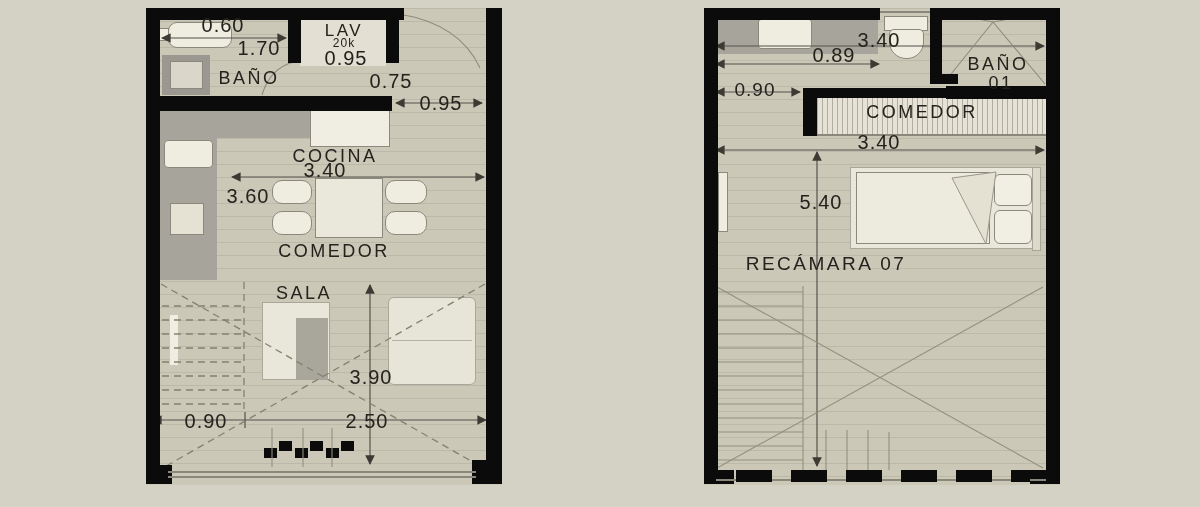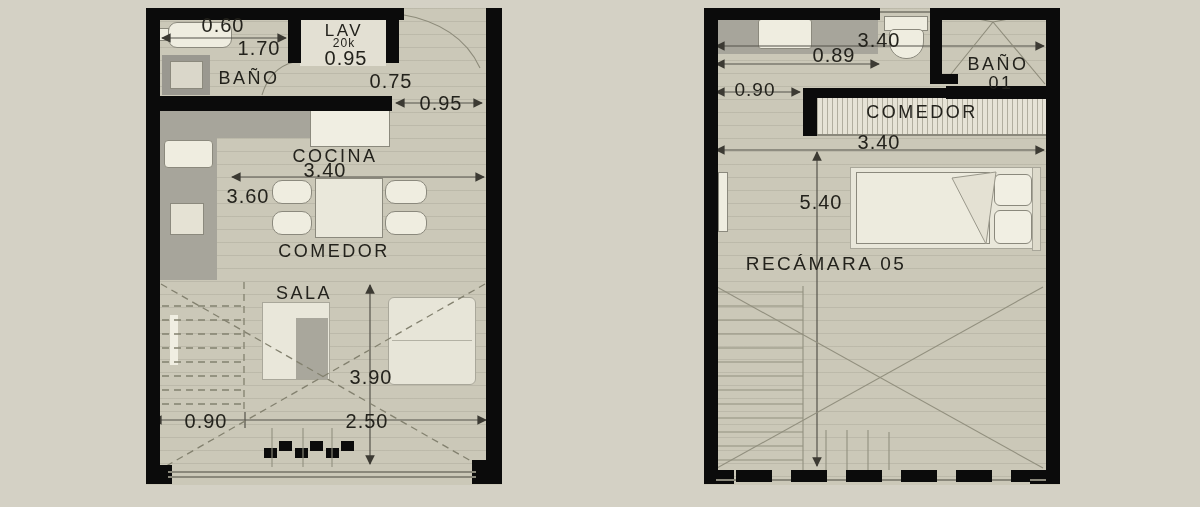--- a/index.html
+++ b/index.html
@@ -205,15 +205,15 @@
   <div class="lbl" style="left:367px;top:421px;">2.50</div>
 
   <div class="lbl" style="left:879px;top:40px;">3.40</div>
   <div class="lbl" style="left:834px;top:55px;">0.89</div>
   <div class="lbl room" style="left:998px;top:64px;">BAÑO</div>
   <div class="lbl room" style="left:1001px;top:83px;">01</div>
   <div class="lbl" style="left:755px;top:89px;font-size:19px;">0.90</div>
   <div class="lbl room" style="left:922px;top:112px;">COMEDOR</div>
   <div class="lbl" style="left:879px;top:142px;">3.40</div>
   <div class="lbl" style="left:821px;top:202px;">5.40</div>
-  <div class="lbl room" style="left:826px;top:263px;font-size:19px;">RECÁMARA 05</div>
+  <div class="lbl room" style="left:826px;top:263px;font-size:19px;">RECÁMARA 07</div>
 
 </div>
 
 </body></html>

